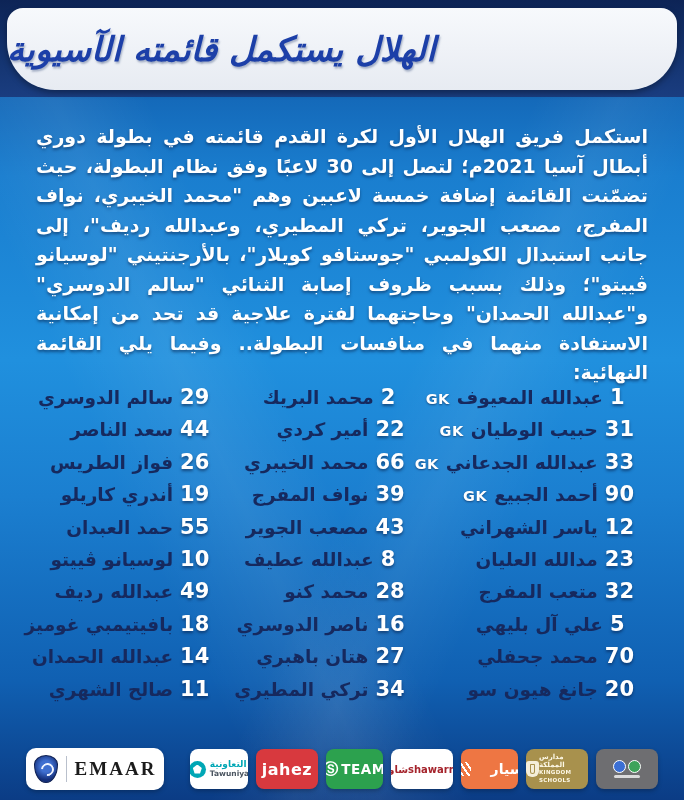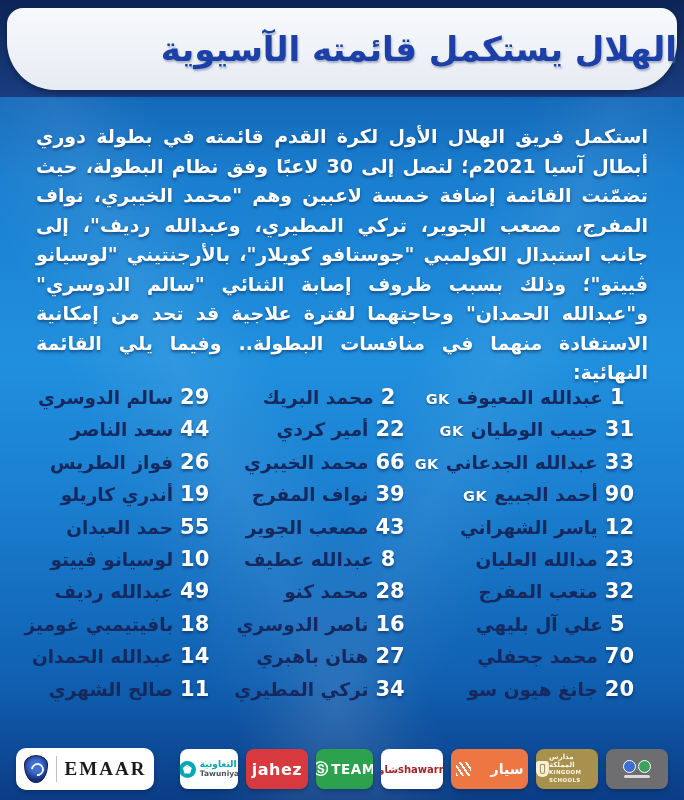--- a/index.html
+++ b/index.html
@@ -19,22 +19,23 @@
   }
   
   .header-band {
     position:absolute; top:0; left:0; right:0; height:97px;
     background:linear-gradient(180deg,#0d2456 0%, #143470 60%, #1a3d80 100%);
   }
   .title-box {
     position:absolute; top:8px; left:7px; right:7px; height:82px;
     background:linear-gradient(180deg,#f7f9fc 0%, #e7ebf2 100%);
     border-radius:16px 16px 48px 48px;
-    display:flex; align-items:center; justify-content:flex-start;
+    display:flex; align-items:center; justify-content:flex-end;
     box-shadow:0 3px 6px rgba(0,0,0,0.35);
+    font-style:italic;
   }
   .title-text {
     color:#1c3fa8;
     font-size:34px; font-weight:bold;
     letter-spacing:0.5px;
     text-shadow:1px 2px 2px rgba(110,125,160,0.55);
     white-space:nowrap;
   }
   
   .intro {
@@ -108,21 +109,21 @@
   .sp-team { width:57px; background:#2ca14e; gap:3px; }
   .team-icon { color:#ffffff; font-size:15px; font-weight:bold; }
   .team-text { color:#ffffff; font-size:13.5px; font-weight:bold; letter-spacing:0.5px; }
   .sp-shawarmer { width:62px; background:#ffffff; gap:3px; }
   .shw-txt { display:flex; flex-direction:row; align-items:center; line-height:11px; }
   .shw-ar { color:#a5242c; font-size:10px; font-weight:bold; }
   .shw-en { color:#a5242c; font-size:10px; font-weight:bold; }
   .shw-icon { width:7px; height:24px; background:
       linear-gradient(180deg,#a5242c 0 3px, transparent 3px 5px, #a5242c 5px 8px, transparent 8px 10px, #a5242c 10px 13px, transparent 13px);
       border-left:1.5px solid #a5242c; flex:none; }
-  .sp-siyar { width:77px; background:#ee7643; gap:20px;align-items:center; }
+  .sp-siyar { width:57px; background:#ee7643; gap:20px;align-items:center; }
   .siyar-icon { width:15px; height:14px; background:repeating-linear-gradient(55deg, #ffffff 0 2px, transparent 2px 5px); flex:none; }
   .siyar-text { color:#ffffff; font-size:14px; font-weight:bold; }
   .sp-kingdom { width:62px; background:#a8914d; gap:0;align-items:center; }
   .king-shield { width:13px; height:16px; background:#f4eeda; border-radius:3px 3px 6px 6px; position:relative; flex:none; }
   .king-shield::after { content:""; position:absolute; inset:3px 4px; border:1px solid #a8914d; border-radius:1px 1px 3px 3px; }
   .king-txt { display:flex; flex-direction:column; line-height:7.5px; }
   .king-ar { color:#fdf8e6; font-size:7px; font-weight:bold; }
   .king-en { color:#fdf8e6; font-size:5.5px; font-weight:bold; letter-spacing:0.3px; }
   .sp-gray { width:62px; background:#6e6e71; flex-direction:column; gap:2px; }
   .gray-circles { display:flex; gap:2px; }

